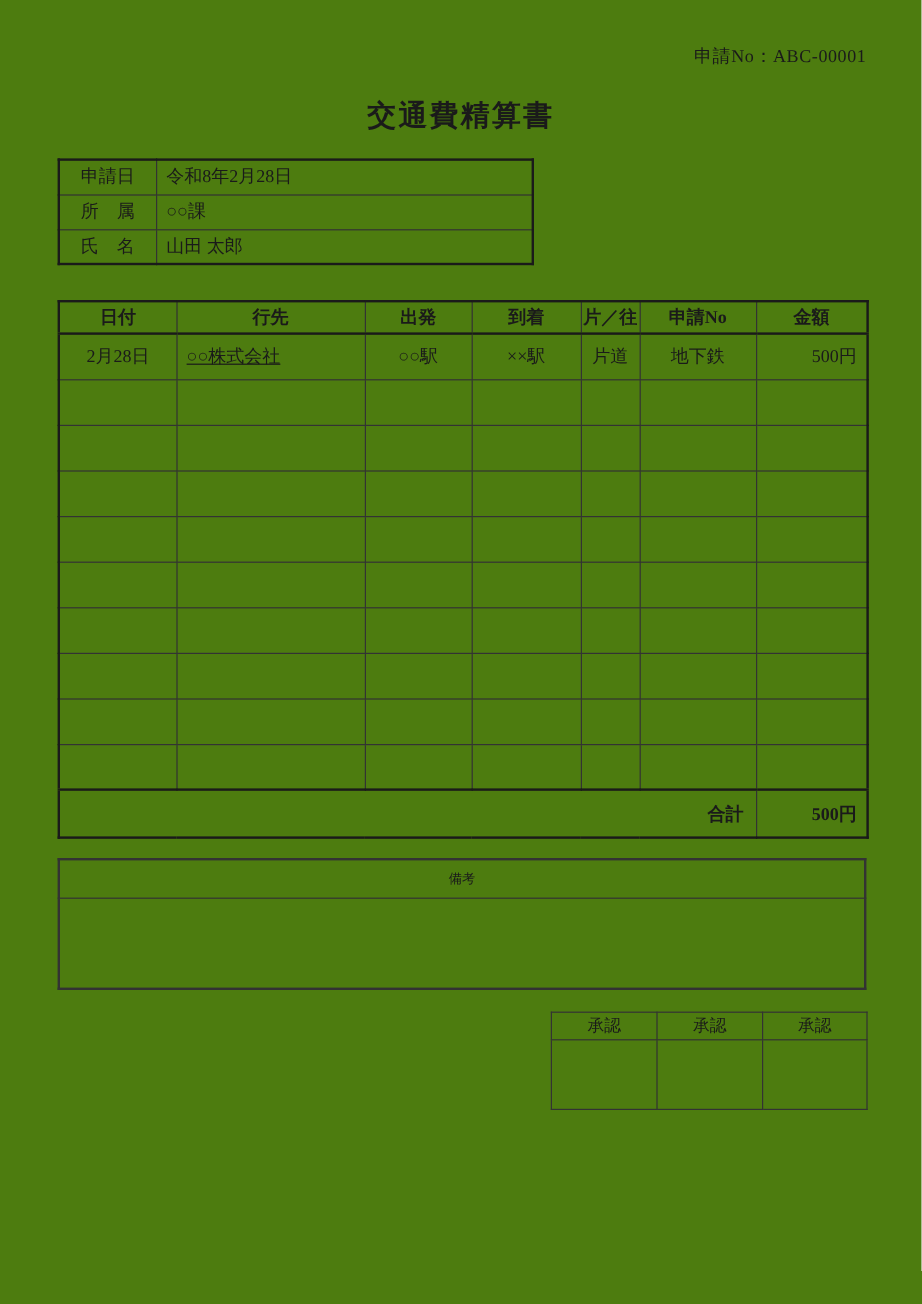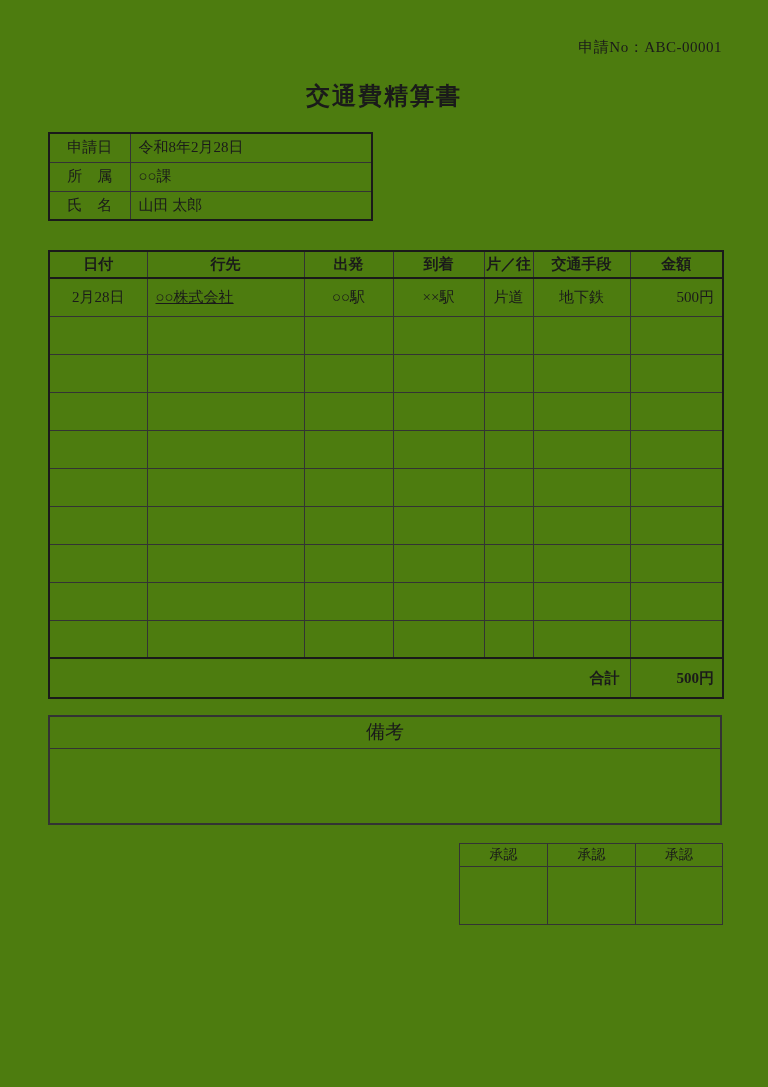--- a/index.html
+++ b/index.html
@@ -31,21 +31,21 @@
     font-size: 24px;
     font-weight: bold;
     letter-spacing: 2px;
   }
 
   
   table { border-collapse: collapse; table-layout: fixed; }
   .info-table {
     position: absolute;
     left: 48px; top: 132px;
-    width: 325px;
+    width: 397px;
     border: 2px solid #1a1a1a;
   }
   .info-table th, .info-table td {
     border: 1px solid #333;
     height: 29px;
     font-size: 15px;
     font-weight: normal;
     vertical-align: middle;
   }
   .info-table th {
@@ -99,21 +99,21 @@
 
   
   .remarks-table {
     position: absolute;
     left: 48px; top: 715px;
     width: 674px;
     border: 2px solid #333;
   }
   .remarks-table th {
     height: 32px;
-    font-size: 19px;
+    font-size: 11px;
     font-weight: normal;
     text-align: center;
     vertical-align: middle;
     border-bottom: 1px solid #333;
   }
   .remarks-table td {
     height: 76px;
     font-size: 14px;
     vertical-align: top;
     padding: 4px 8px;
@@ -176,21 +176,21 @@
       <col style="width:97px">
       <col style="width:93px">
     </colgroup>
     <thead>
       <tr>
         <th>日付</th>
         <th>行先</th>
         <th>出発</th>
         <th>到着</th>
         <th>片／往</th>
-        <th>交通手段</th>
+        <th>申請No</th>
         <th>金額</th>
       </tr>
     </thead>
     <tbody id="expense-body">
         <tr>
           <td>2月28日</td>
           <td>○○株式会社</td>
           <td>○○駅</td>
           <td>××駅</td>
           <td>片道</td>

